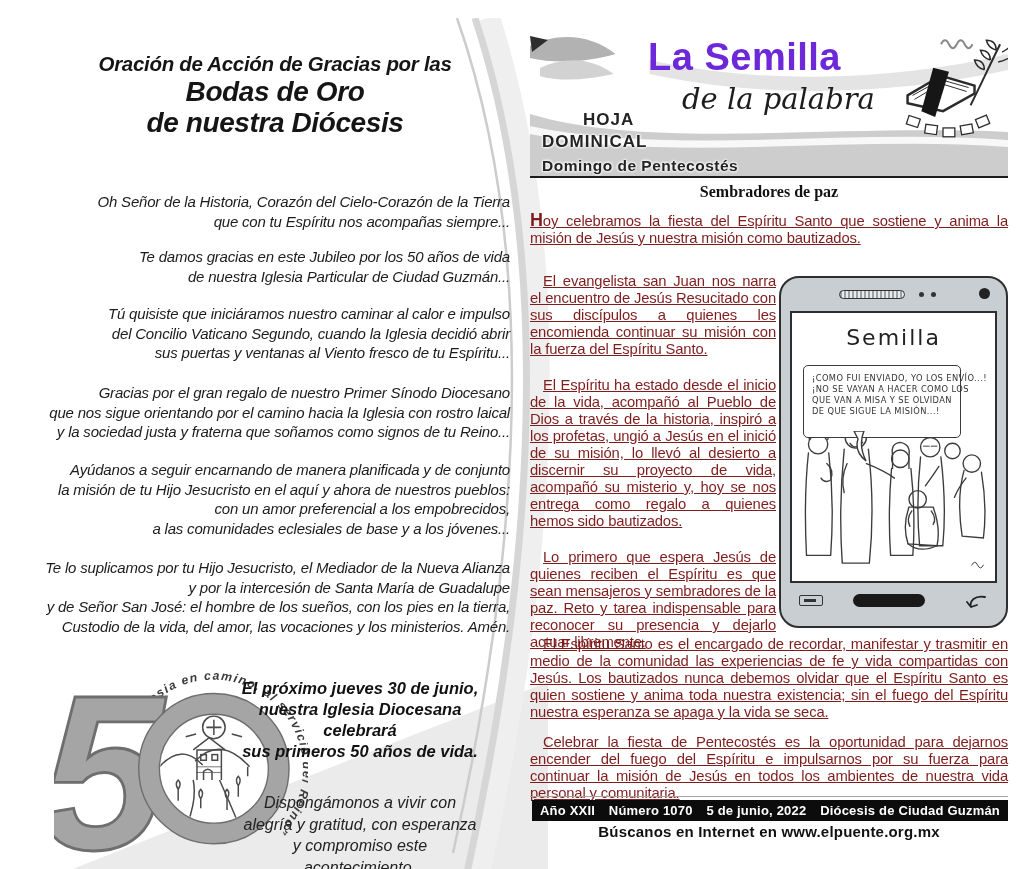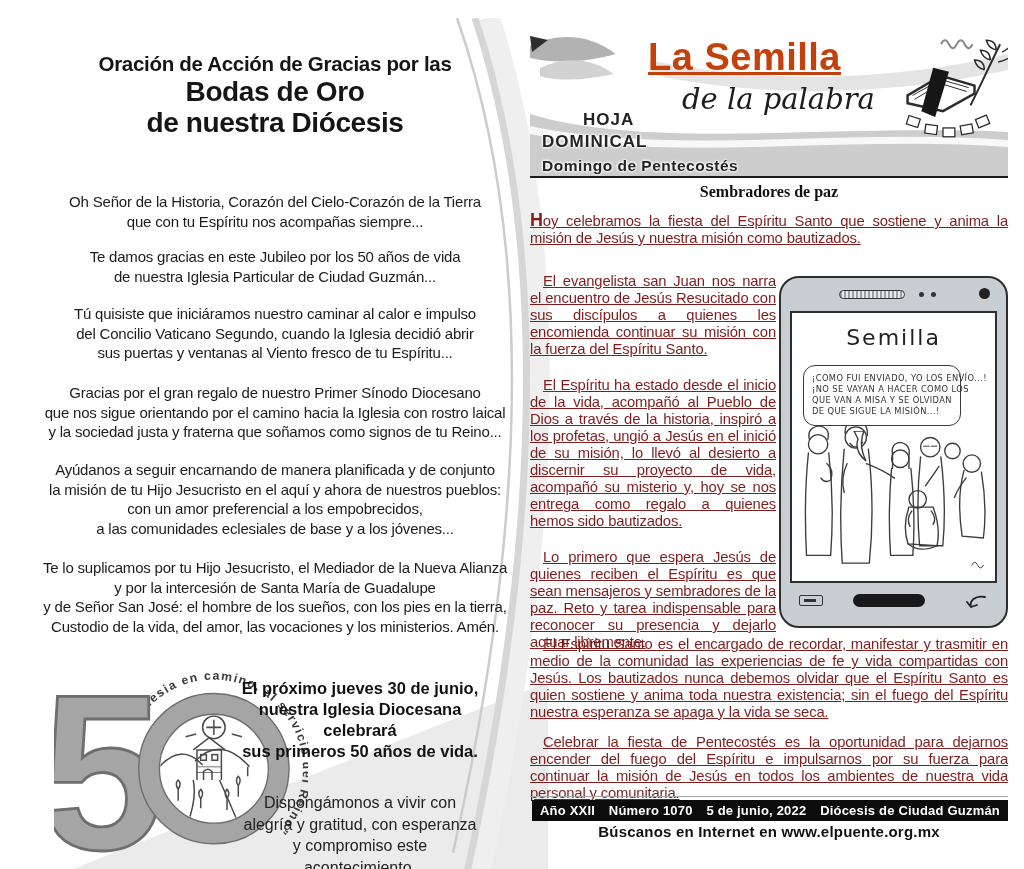--- a/index.html
+++ b/index.html
@@ -1,50 +1,50 @@
 <!DOCTYPE html>
 <html><head>
 <meta charset="utf-8">
 <style>
   * { margin:0; padding:0; box-sizing:border-box; }
   html,body { background:#ffffff; }
   body { width:1024px; height:869px; position:relative; overflow:hidden;
          font-family:"Liberation Sans", sans-serif; color:#161616; }
 
   .page { position:absolute; }
-  #left-page  { left:30px;  top:30px; width:490px; height:820px; }
+  #left-page  { left:30px;  top:30px; width:490px; height:820px;font-style:italic; }
   #right-page { left:530px; top:30px; width:478px; height:815px; }
 
   
   .lp-deco { position:absolute; z-index:0; }
   #lp-wedge { left:40px; top:640px; width:478px; height:200px; background:#ebebeb;
               clip-path:polygon(0% 100%, 100% 6%, 100% 100%); }
   #lp-swoosh { left:415px; top:-12px; width:110px; height:855px; }
 
   .lp-content { position:relative; z-index:1; }
   #lp-title { text-align:center; padding-top:22px; font-weight:bold; color:#151515; }
   #lp-title .t1 { font-size:20.5px; letter-spacing:-0.3px; }
   #lp-title .t2 { font-size:28px; line-height:31px; letter-spacing:-0.4px; }
 
-  .prayer { position:absolute; left:10px; right:10px; text-align:center;
+  .prayer { position:absolute; left:10px; right:10px; text-align:right;
             white-space:pre-line; font-size:15px; line-height:19.5px; color:#1c1c1c;
             letter-spacing:-0.2px; }
   #pr1{top:162px} #pr2{top:217px} #pr3{top:274px} #pr4{top:353px} #pr5{top:430px} #pr6{top:528px}
 
   #logo50 { position:absolute; left:24px; top:626px; width:254px; height:216px; z-index:1; }
 
   #announce { position:absolute; left:210px; top:648px; width:240px; text-align:center; z-index:1; }
   #announce .bold   { font-weight:bold; font-size:16.5px; line-height:21px; white-space:pre-line; color:#111; }
   #announce .normal { margin-top:30px; font-size:16px; line-height:21.5px; white-space:pre-line; color:#222; }
 
   
   #rp-header { position:absolute; left:0; top:0; width:478px; height:146px; overflow:hidden; }
   #rp-header svg.bg { position:absolute; left:0; top:0; width:100%; height:100%; }
   #masthead-title { position:absolute; left:118px; top:6px; font-size:38px; font-weight:bold;
-                    letter-spacing:0.5px; color:#c2410c;text-decoration:underline; }
+                    letter-spacing:0.5px; color:#6d28d9; }
   #masthead-sub { position:absolute; left:152px; top:52px; font-family:"DejaVu Serif", serif;
                   font-style:italic; font-size:29px; color:#1d1d1d; }
   #book-logo { position:absolute; right:0px; top:2px; width:128px; height:118px; }
   .mast-left { position:absolute; left:12px; font-weight:bold; color:#232323;
                text-shadow:0 0 3px #fff, 0 0 3px #fff, 0 0 3px #fff; }
   #mast-hoja      { top:80px;  font-size:17px; letter-spacing:1px;padding-left:41px; }
   #mast-dominical { top:102px; font-size:17px; letter-spacing:1px; }
   #mast-domingo   { top:127px; font-size:15.5px; letter-spacing:0.5px; }
   #rp-header-rule { position:absolute; left:0; top:146px; width:478px; height:2px; background:#1c1c1c; }
 
@@ -69,21 +69,21 @@
              border:1.5px solid #333; border-radius:5px;
              background:repeating-linear-gradient(90deg,#9aa0a4 0 2px,#e8eaec 2px 4px); }
   .dot { position:absolute; top:14px; width:5px; height:5px; background:#333; border-radius:50%; }
   #dot1{ left:138px; } #dot2{ left:150px; }
   #cam { position:absolute; right:16px; top:10px; width:11px; height:11px; background:#222; border-radius:50%; }
   #screen { position:relative; margin:0 9px; height:272px; background:#fff;
             border:2px solid #2e2e2e; overflow:hidden; }
   #screen-title { margin-top:12px; text-align:center; font-size:22px; letter-spacing:2px; color:#222;
                   font-family:"DejaVu Sans", sans-serif; }
   #bubble { position:absolute; left:11px; top:52px; width:158px; border:1.5px solid #3b3b3b;
-            border-radius:12px; padding:7px 6px 8px 8px; background:#fff; z-index:2; }
+            border-radius:5px; padding:7px 6px 20px 8px; background:#fff; z-index:2; }
   #bubble .line { font-size:8.3px; line-height:11px; letter-spacing:0.4px; color:#333;
                   white-space:nowrap; font-family:"DejaVu Sans", sans-serif; }
   #bubble-tail { position:absolute; left:58px; top:118px; z-index:2; }
   #people { position:absolute; left:0; bottom:0px; width:100%; height:172px; }
   #phone-bottom { position:relative; height:38px; }
   #mini-rect { position:absolute; left:18px; top:12px; width:24px; height:11px;
                border:1.5px solid #333; border-radius:2px; }
   #mini-rect::after { content:""; position:absolute; left:4px; top:3px; width:12px; height:3px; background:#333; }
   #home-pill { position:absolute; left:72px; top:11px; width:72px; height:13px; background:#191919; border-radius:7px; }
   #back-arrow { position:absolute; right:18px; top:10px; }

